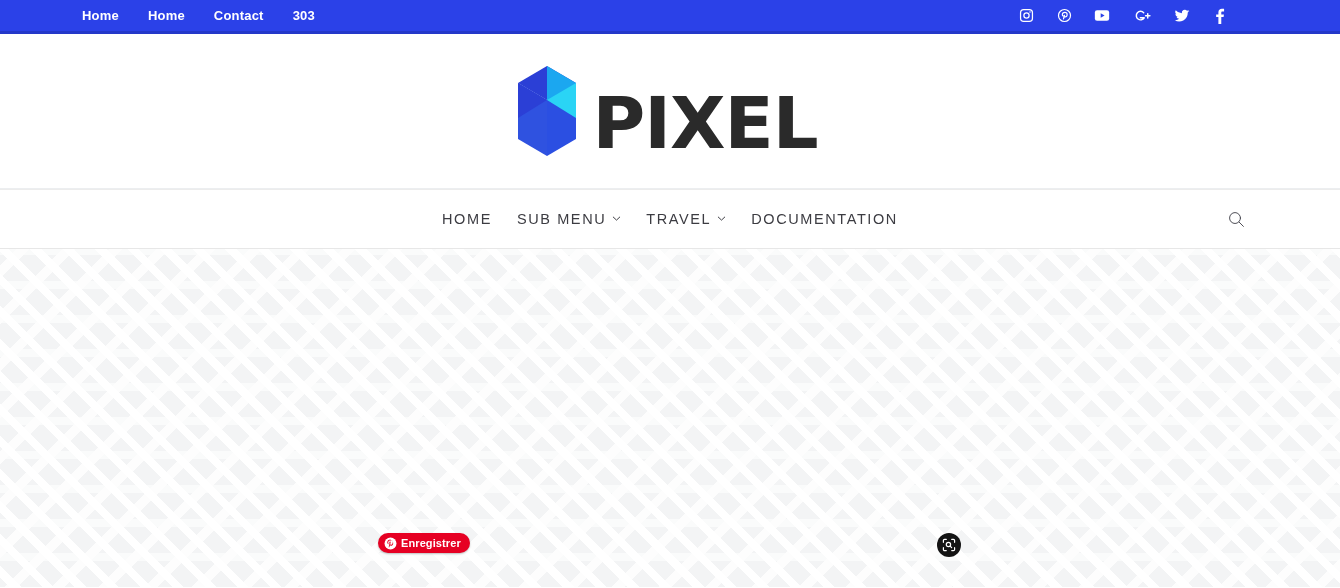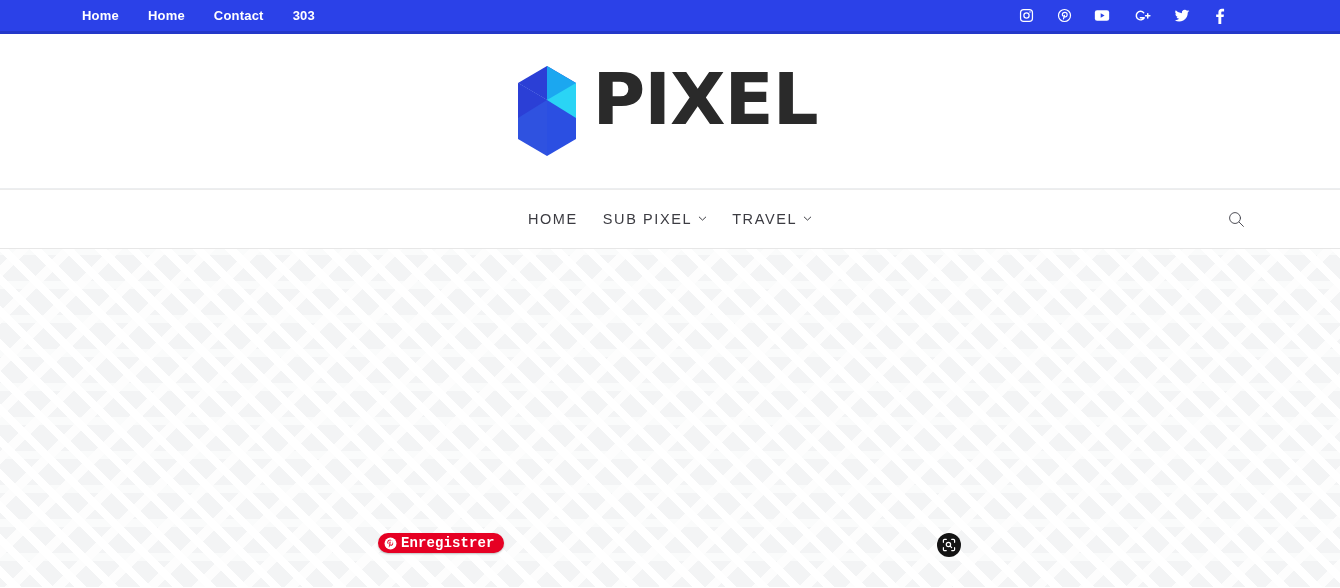--- a/index.html
+++ b/index.html
@@ -63,21 +63,21 @@
     width: 1340px;
     height: 155px;
     background: #ffffff;
     display: flex;
     align-items: center;
     justify-content: center;
     border-bottom: 1px solid #eceef0;
   }
   .logo-block {
     display: flex;
-    align-items: flex-start;
+    align-items: flex-end;
     gap: 14px;
     cursor: pointer;
     margin-left: -6px;
   }
   .logo-mark { width: 62px; height: 96px; display: block; }
   .logo-text {
     font-family: "DejaVu Sans", sans-serif;
     font-size: 72px;
     font-weight: bold;
     letter-spacing: -1px;
@@ -169,26 +169,25 @@
     display: flex;
     align-items: center;
     gap: 4px;
     padding: 0 9px 0 6px;
     cursor: pointer;
     box-shadow: 0 1px 2px rgba(0,0,0,.25);
   }
   .pin-glyph { width: 13px; height: 13px; display: block; }
   .pin-label {
     color: #ffffff;
-    font-size: 14px;
+    font-size: 11px;
     font-weight: bold;
     line-height: 1;
     letter-spacing: 0.1px;
     white-space: nowrap;
-    font-family: Liberation Mono, monospace;
   }
 
   
   .zoom-badge {
     position: absolute;
     left: 937px;
     top: 284px;
     width: 24px;
     height: 24px;
     border-radius: 50%;
@@ -263,35 +262,38 @@
     <span class="logo-text">PIXEL</span>
   </div>
 </div>
 
 <div class="mainnav">
   <div class="mainnav-items">
     <a class="mainnav-item">
       <span>HOME</span>
     </a>
     <a class="mainnav-item">
-      <span>SUB PIXEL</span>
+      <span>SUB MENU</span>
       <span class="chev">
         <svg width="9" height="9" viewBox="0 0 10 10" fill="none" stroke="#3c3c42" stroke-width="1.1" stroke-linecap="round" stroke-linejoin="round">
           <polyline points="1.4,3.4 5,6.8 8.6,3.4"></polyline>
         </svg>
       </span>
     </a>
     <a class="mainnav-item">
       <span>TRAVEL</span>
       <span class="chev">
         <svg width="9" height="9" viewBox="0 0 10 10" fill="none" stroke="#3c3c42" stroke-width="1.1" stroke-linecap="round" stroke-linejoin="round">
           <polyline points="1.4,3.4 5,6.8 8.6,3.4"></polyline>
         </svg>
       </span>
     </a>
+    <a class="mainnav-item">
+      <span>DOCUMENTATION</span>
+    </a>
   </div>
 
   <div class="search-btn">
     <svg width="19" height="19" viewBox="0 0 22 22" fill="none" stroke="#45454d" stroke-width="1.1" stroke-linecap="round">
       <circle cx="9.3" cy="9.3" r="6.3"></circle>
       <line x1="14" y1="14" x2="19" y2="19"></line>
     </svg>
   </div>
 </div>
 

